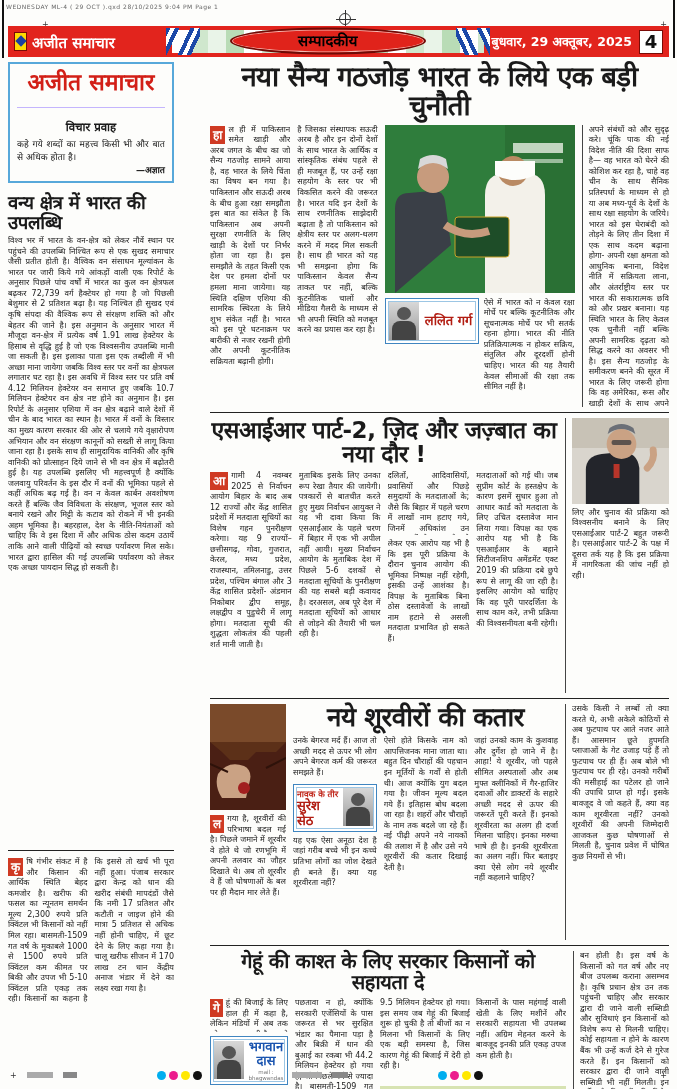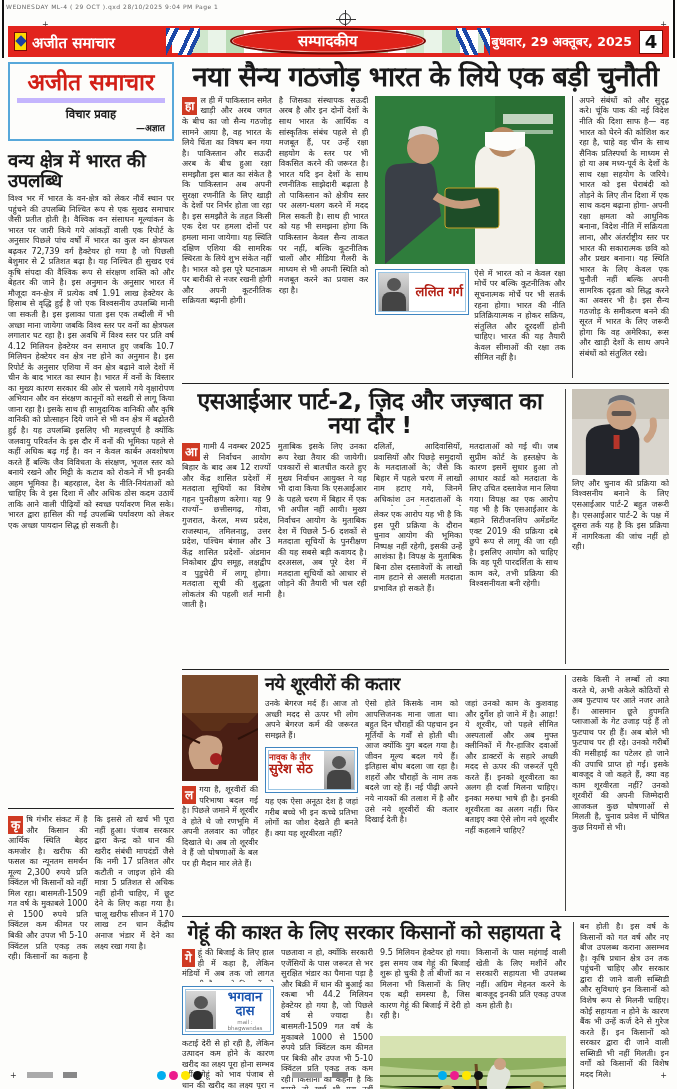--- a/index.html
+++ b/index.html
@@ -20,44 +20,44 @@
   .brand{display:flex;align-items:center;gap:5px;min-width:150px;}
   .brandlogo{width:13px;height:19px;background:#ffd800;position:relative;border:1px solid #7a0b06;}
   .brandlogo i{position:absolute;left:2px;top:4px;width:8px;height:8px;background:#1b3fa0;transform:rotate(45deg);}
   .brandname{color:#fff;font-weight:bold;font-size:15px;white-space:nowrap;}
   .strip{position:relative;flex:1;height:23px;margin:0 8px;background:
     repeating-linear-gradient(90deg,#fff 0 18px,#cfe7cd 18px 36px,#e9f4e8 36px 54px,#b9dcb6 54px 72px);
     overflow:visible;}
   .strip .diag{position:absolute;top:-2px;width:34px;height:27px;background:
     repeating-linear-gradient(115deg,#1b48a8 0 4px,#fff 4px 8px,#1b48a8 8px 12px,transparent 12px 22px);}
   .strip .diag.a{left:-6px;} .strip .diag.b{right:-6px;transform:scaleX(-1);}
-  .oval{position:absolute;left:50%;top:50%;transform:translate(-50%,-54%);width:196px;height:27px;background:#e0231b;border:2px solid #6f0a05;border-radius:50%;display:flex;align-items:center;justify-content:center;color:#ffffff;font-weight:bold;font-size:15px;box-shadow:0 0 0 1px #f4b9b2 inset;}
+  .oval{position:absolute;left:50%;top:50%;transform:translate(-50%,-54%);width:196px;height:27px;background:#e0231b;border:2px solid #6f0a05;border-radius:50%;display:flex;align-items:center;justify-content:center;color:#000000;font-weight:bold;font-size:15px;box-shadow:0 0 0 1px #f4b9b2 inset;}
   .mastdate{color:#fff;font-weight:bold;font-size:12.5px;white-space:nowrap;margin-right:7px;}
   .pagenumbox{width:24px;height:24px;background:#fff;border:1px solid #7a0b06;display:flex;align-items:center;justify-content:center;font-weight:bold;font-size:18px;color:#111;}
   
   .content{position:absolute;top:62px;left:8px;right:8px;bottom:28px;display:flex;gap:8px;}
   .leftcol{width:166px;flex:none;}
-  .maincol{flex:1;min-width:0;}
+  .maincol{flex:1;min-width:0;margin-left:28px;}
   .tiny{font-size:8px;line-height:1.32;text-align:justify;color:#1c1c1c;overflow:hidden;}
   .divider{border:none;border-top:1px solid #222;margin:5px 0;}
   .dropcap{float:left;background:#cf3a23;color:#fff;font-weight:bold;font-size:12px;line-height:1;padding:3px 3px;margin:1px 3px 1px 0;}
   
   .infobox{border:2px solid #57a8da;padding:6px 7px 5px;text-align:center;}
   .infobox .ttl{color:#d21f17;font-weight:bold;font-size:23px;line-height:1.05;font-family:"DejaVu Serif",serif;}
-  .infobox .sub{font-weight:bold;font-size:11.5px;margin-top:4px;border-top:5px solid #c4b5fd;padding-top:3px;}
+  .infobox .sub{font-weight:bold;font-size:11.5px;margin-top:13px;border-top:1px solid #c4b5fd;padding-top:11px;}
   .infobox .quote{font-size:9px;text-align:justify;margin-top:4px;line-height:1.4;}
   .infobox .attrib{font-size:9px;font-weight:bold;text-align:right;}
   .lefthead{font-weight:bold;font-size:18.5px;text-align:left;margin:10px 0 4px;line-height:1.05;letter-spacing:-.3px;}
   .leftbody{height:606px;}
   .ed2{margin-top:8px;border-top:1px solid #222;padding-top:6px;}
   .ed2 .cols{column-count:2;column-gap:7px;height:180px;}
   
   .h-a1{font-weight:bold;font-size:27.5px;line-height:1.05;text-align:center;letter-spacing:-.6px;margin:0 0 5px;}
   .h-a2{font-weight:bold;font-size:23px;line-height:1.05;text-align:center;letter-spacing:-.4px;margin:0 0 5px;}
-  .h-a3{font-weight:bold;font-size:18px;line-height:1.05;letter-spacing:-.4px;margin:0 0 5px;}
+  .h-a3{font-weight:bold;font-size:26px;line-height:1.05;text-align:center;letter-spacing:-.4px;margin:0 0 5px;}
   .h-a4{font-weight:bold;font-size:20px;line-height:1.05;text-align:center;letter-spacing:-.4px;margin:0 0 5px;}
   .cols{display:flex;gap:7px;}
   .tcol{flex:1;min-width:0;}
   .rcol{border-left:1px solid #444;padding-left:6px;}
   .photo{position:relative;overflow:hidden;background:#ccc;}
   .photo svg{display:block;width:100%;height:100%;}
   
   .authbox{border:1px solid #3f85c0;box-shadow:0 0 0 2px #fff inset,0 0 0 3px #9cc6e4 inset;background:#fff;padding:3px;display:flex;align-items:center;gap:4px;}
   .authbox .port{width:30px;height:38px;flex:none;background:linear-gradient(#d8d8d8,#9a9a9a);position:relative;overflow:hidden;}
   .authbox .port:before{content:"";position:absolute;left:8px;top:5px;width:14px;height:13px;background:#555;border-radius:50%;}
@@ -100,20 +100,21 @@
     <div class="mastdate">बुधवार, 29 अक्तूबर, 2025</div>
     <div class="pagenumbox">4</div>
   </div>
 
   <div class="content">
 
     <aside class="leftcol">
       <div class="infobox">
         <div class="ttl">अजीत समाचार</div>
         <div class="sub">विचार प्रवाह</div>
+        <div class="quote">कहे गये शब्दों का महत्त्व किसी भी और बात से अधिक होता है।</div>
         <div class="attrib">—अज्ञात</div>
       </div>
       <h2 class="lefthead">वन्य क्षेत्र में भारत की उपलब्धि</h2>
       <div class="tiny leftbody">विश्व भर में भारत के वन-क्षेत्र को लेकर नौवें स्थान पर पहुंचने की उपलब्धि निश्चित रूप से एक सुखद समाचार जैसी प्रतीत होती है। वैश्विक वन संसाधन मूल्यांकन के भारत पर जारी किये गये आंकड़ों वाली एक रिपोर्ट के अनुसार पिछले पांच वर्षों में भारत का कुल वन क्षेत्रफल बढ़कर 72,739 वर्ग हैक्टेयर हो गया है जो पिछली बेशुमार से 2 प्रतिशत बढ़ा है। यह निश्चित ही सुखद एवं कृषि संपदा की वैश्विक रूप से संरक्षण शक्ति को और बेहतर की जाने है। इस अनुमान के अनुसार भारत में मौजूदा वन-क्षेत्र में प्रत्येक वर्ष 1.91 लाख हेक्टेयर के हिसाब से वृद्धि हुई है जो एक विश्वसनीय उपलब्धि मानी जा सकती है। इस इलाका पाता इस एक तब्दीली में भी अच्छा माना जायेगा जबकि विश्व स्तर पर वनों का क्षेत्रफल लगातार घट रहा है। इस अवधि में विश्व स्तर पर प्रति वर्ष 4.12 मिलियन हेक्टेयर वन समाप्त हुए जबकि 10.7 मिलियन हेक्टेयर वन क्षेत्र नष्ट होने का अनुमान है। इस रिपोर्ट के अनुसार एशिया में वन क्षेत्र बढ़ाने वाले देशों में चीन के बाद भारत का स्थान है। भारत में वनों के विस्तार का मुख्य कारण सरकार की ओर से चलाये गये वृक्षारोपण अभियान और वन संरक्षण कानूनों को सख्ती से लागू किया जाना रहा है। इसके साथ ही सामुदायिक वानिकी और कृषि वानिकी को प्रोत्साहन दिये जाने से भी वन क्षेत्र में बढ़ोतरी हुई है। यह उपलब्धि इसलिए भी महत्त्वपूर्ण है क्योंकि जलवायु परिवर्तन के इस दौर में वनों की भूमिका पहले से कहीं अधिक बढ़ गई है। वन न केवल कार्बन अवशोषण करते हैं बल्कि जैव विविधता के संरक्षण, भूजल स्तर को बनाये रखने और मिट्टी के कटाव को रोकने में भी इनकी अहम भूमिका है। बहरहाल, देश के नीति-नियंताओं को चाहिए कि वे इस दिशा में और अधिक ठोस कदम उठायें ताकि आने वाली पीढ़ियों को स्वच्छ पर्यावरण मिल सके। भारत द्वारा हासिल की गई उपलब्धि पर्यावरण को लेकर एक अच्छा पायदान सिद्ध हो सकती है।</div>
       <div class="ed2">
         <div class="cols tiny" style="display:block;">
           <span class="dropcap">कृ</span><span>षि गंभीर संकट में है और किसान की आर्थिक स्थिति बेहद कमजोर है। खरीफ की फसल का न्यूनतम समर्थन मूल्य 2,300 रुपये प्रति क्विंटल भी किसानों को नहीं मिल रहा। बासमती-1509 गत वर्ष के मुकाबले 1000 से 1500 रुपये प्रति क्विंटल कम कीमत पर बिकी और उपज भी 5-10 क्विंटल प्रति एकड़ तक रही। किसानों का कहना है कि इससे तो खर्च भी पूरा नहीं हुआ। पंजाब सरकार द्वारा केन्द्र को धान की खरीद संबंधी मापदंडों जैसे कि नमी 17 प्रतिशत और कटौती न जाइज होने की मात्रा 5 प्रतिशत से अधिक नहीं होनी चाहिए, में छूट देने के लिए कहा गया है। चालू खरीफ सीजन में 170 लाख टन धान केंद्रीय अनाज भंडार में देने का लक्ष्य रखा गया है।</span>
         </div>
       </div>
     </aside>

